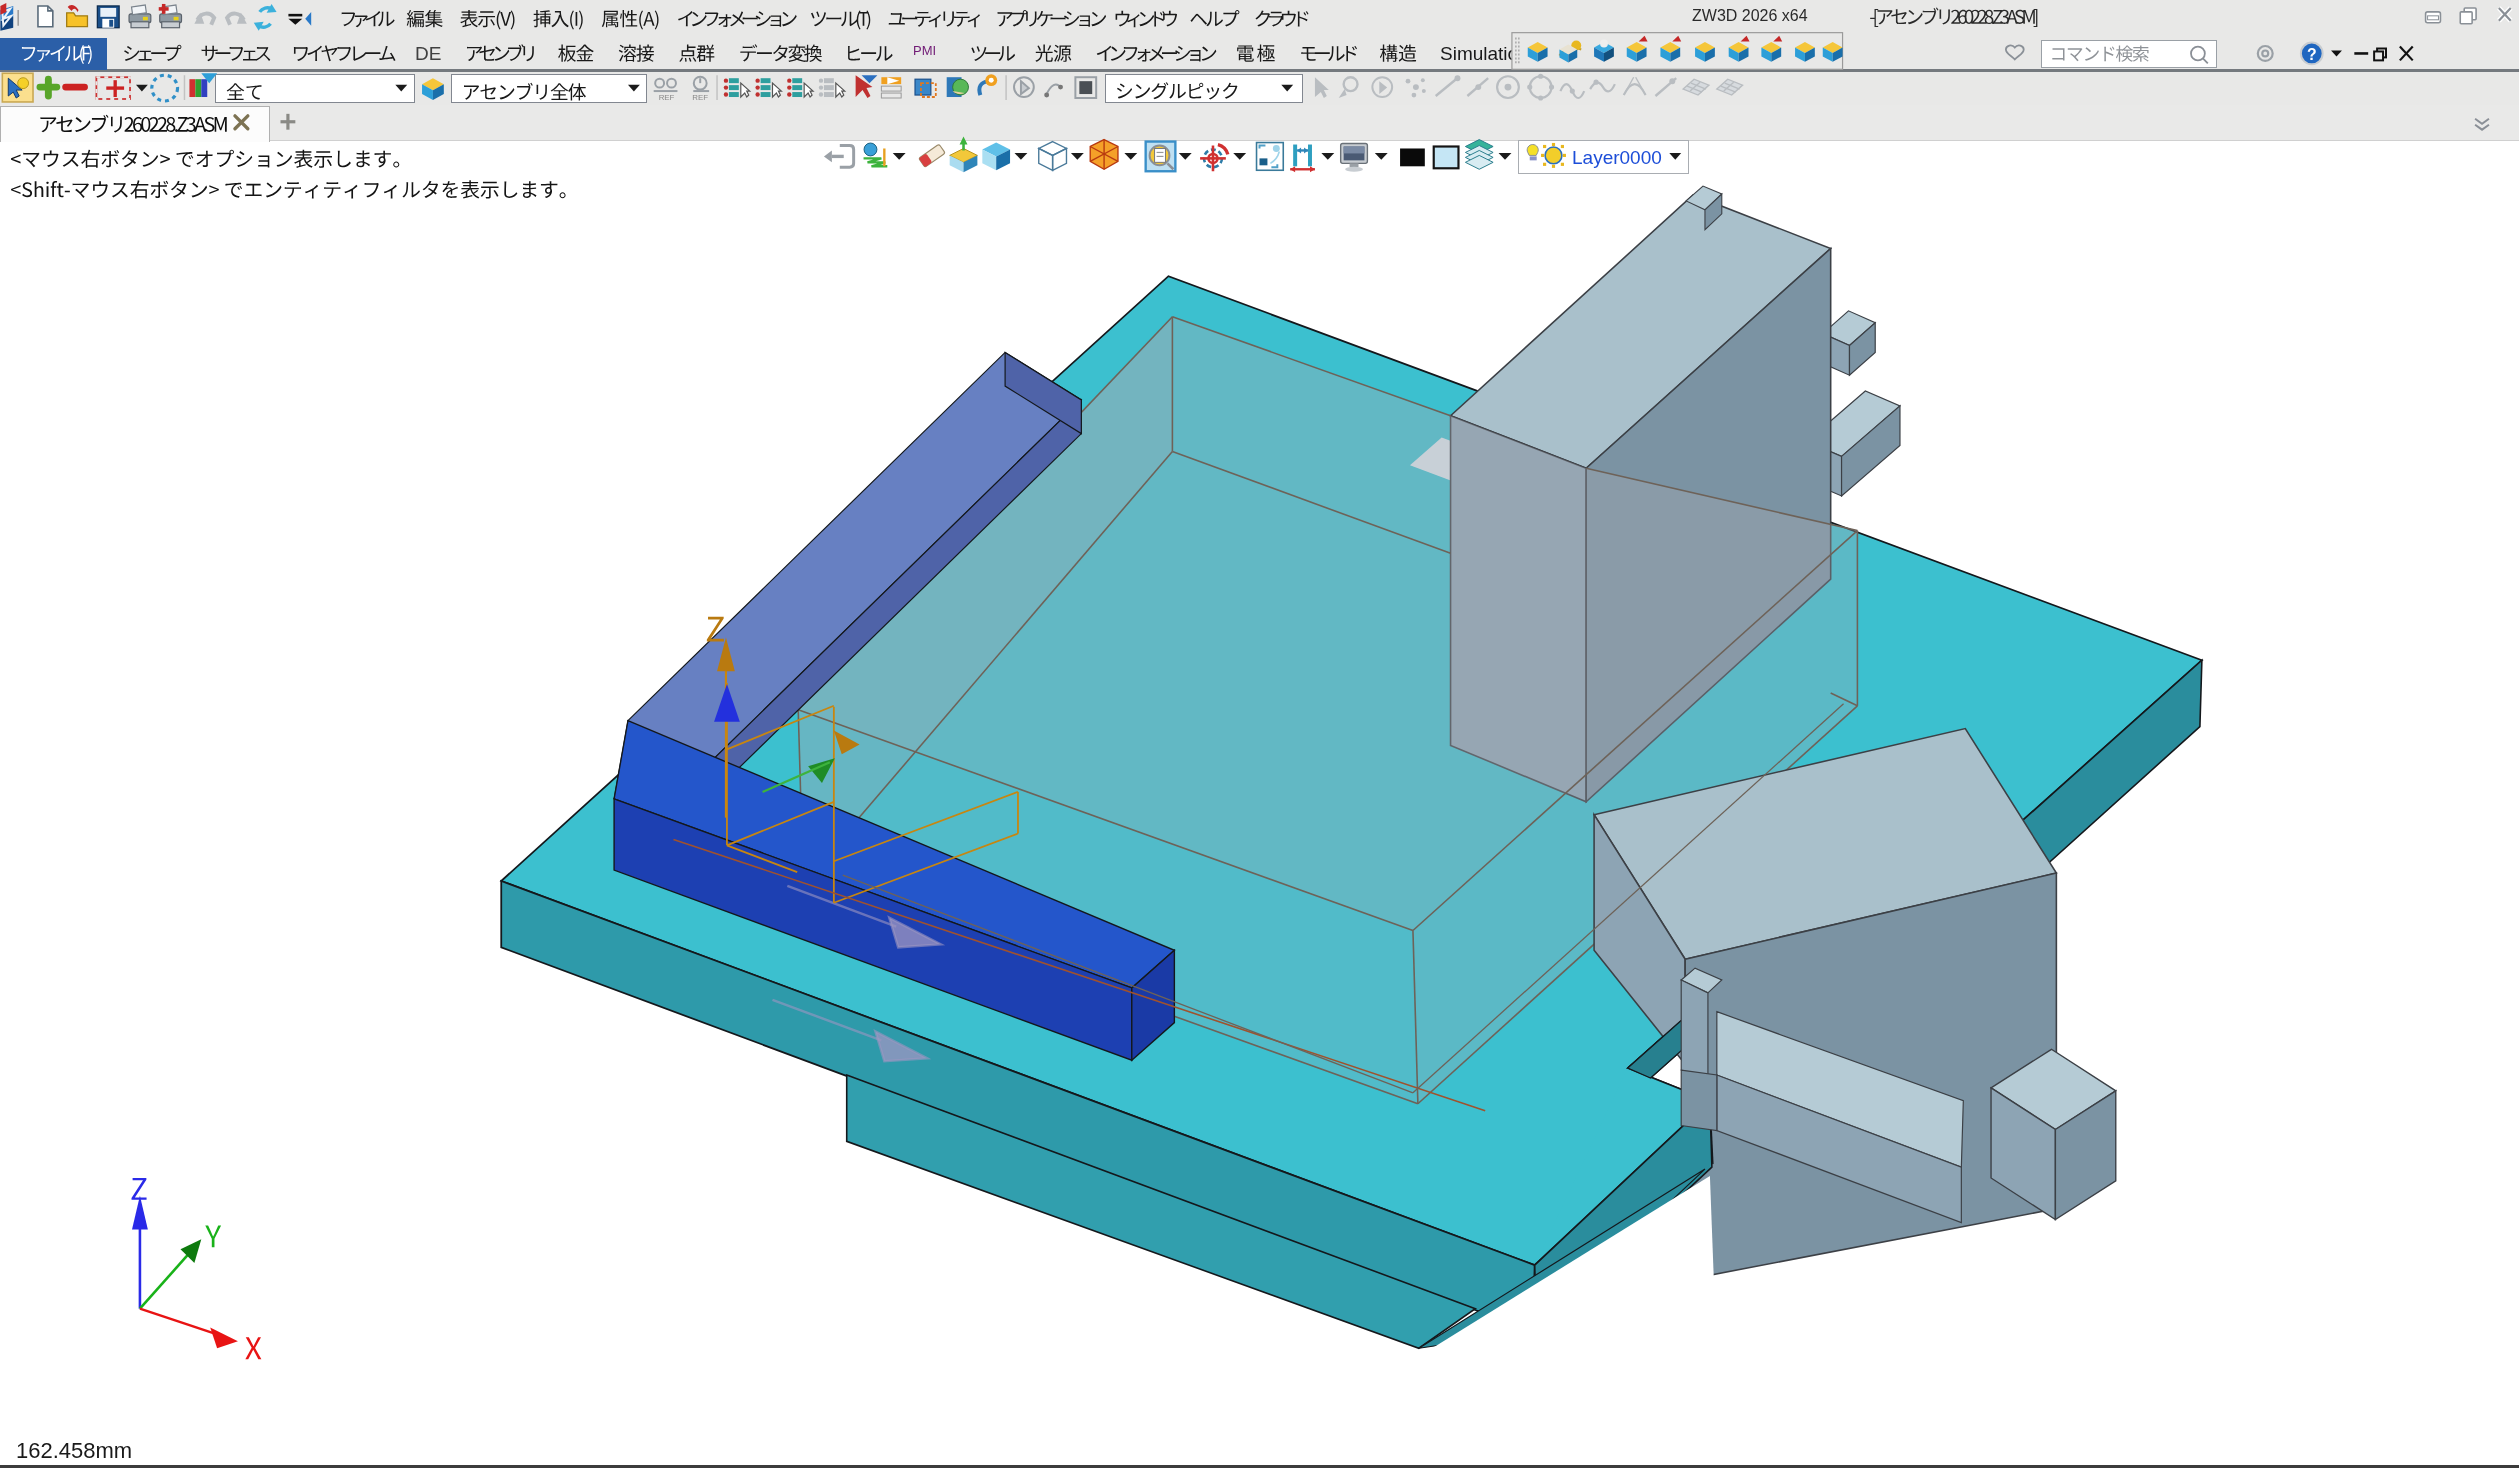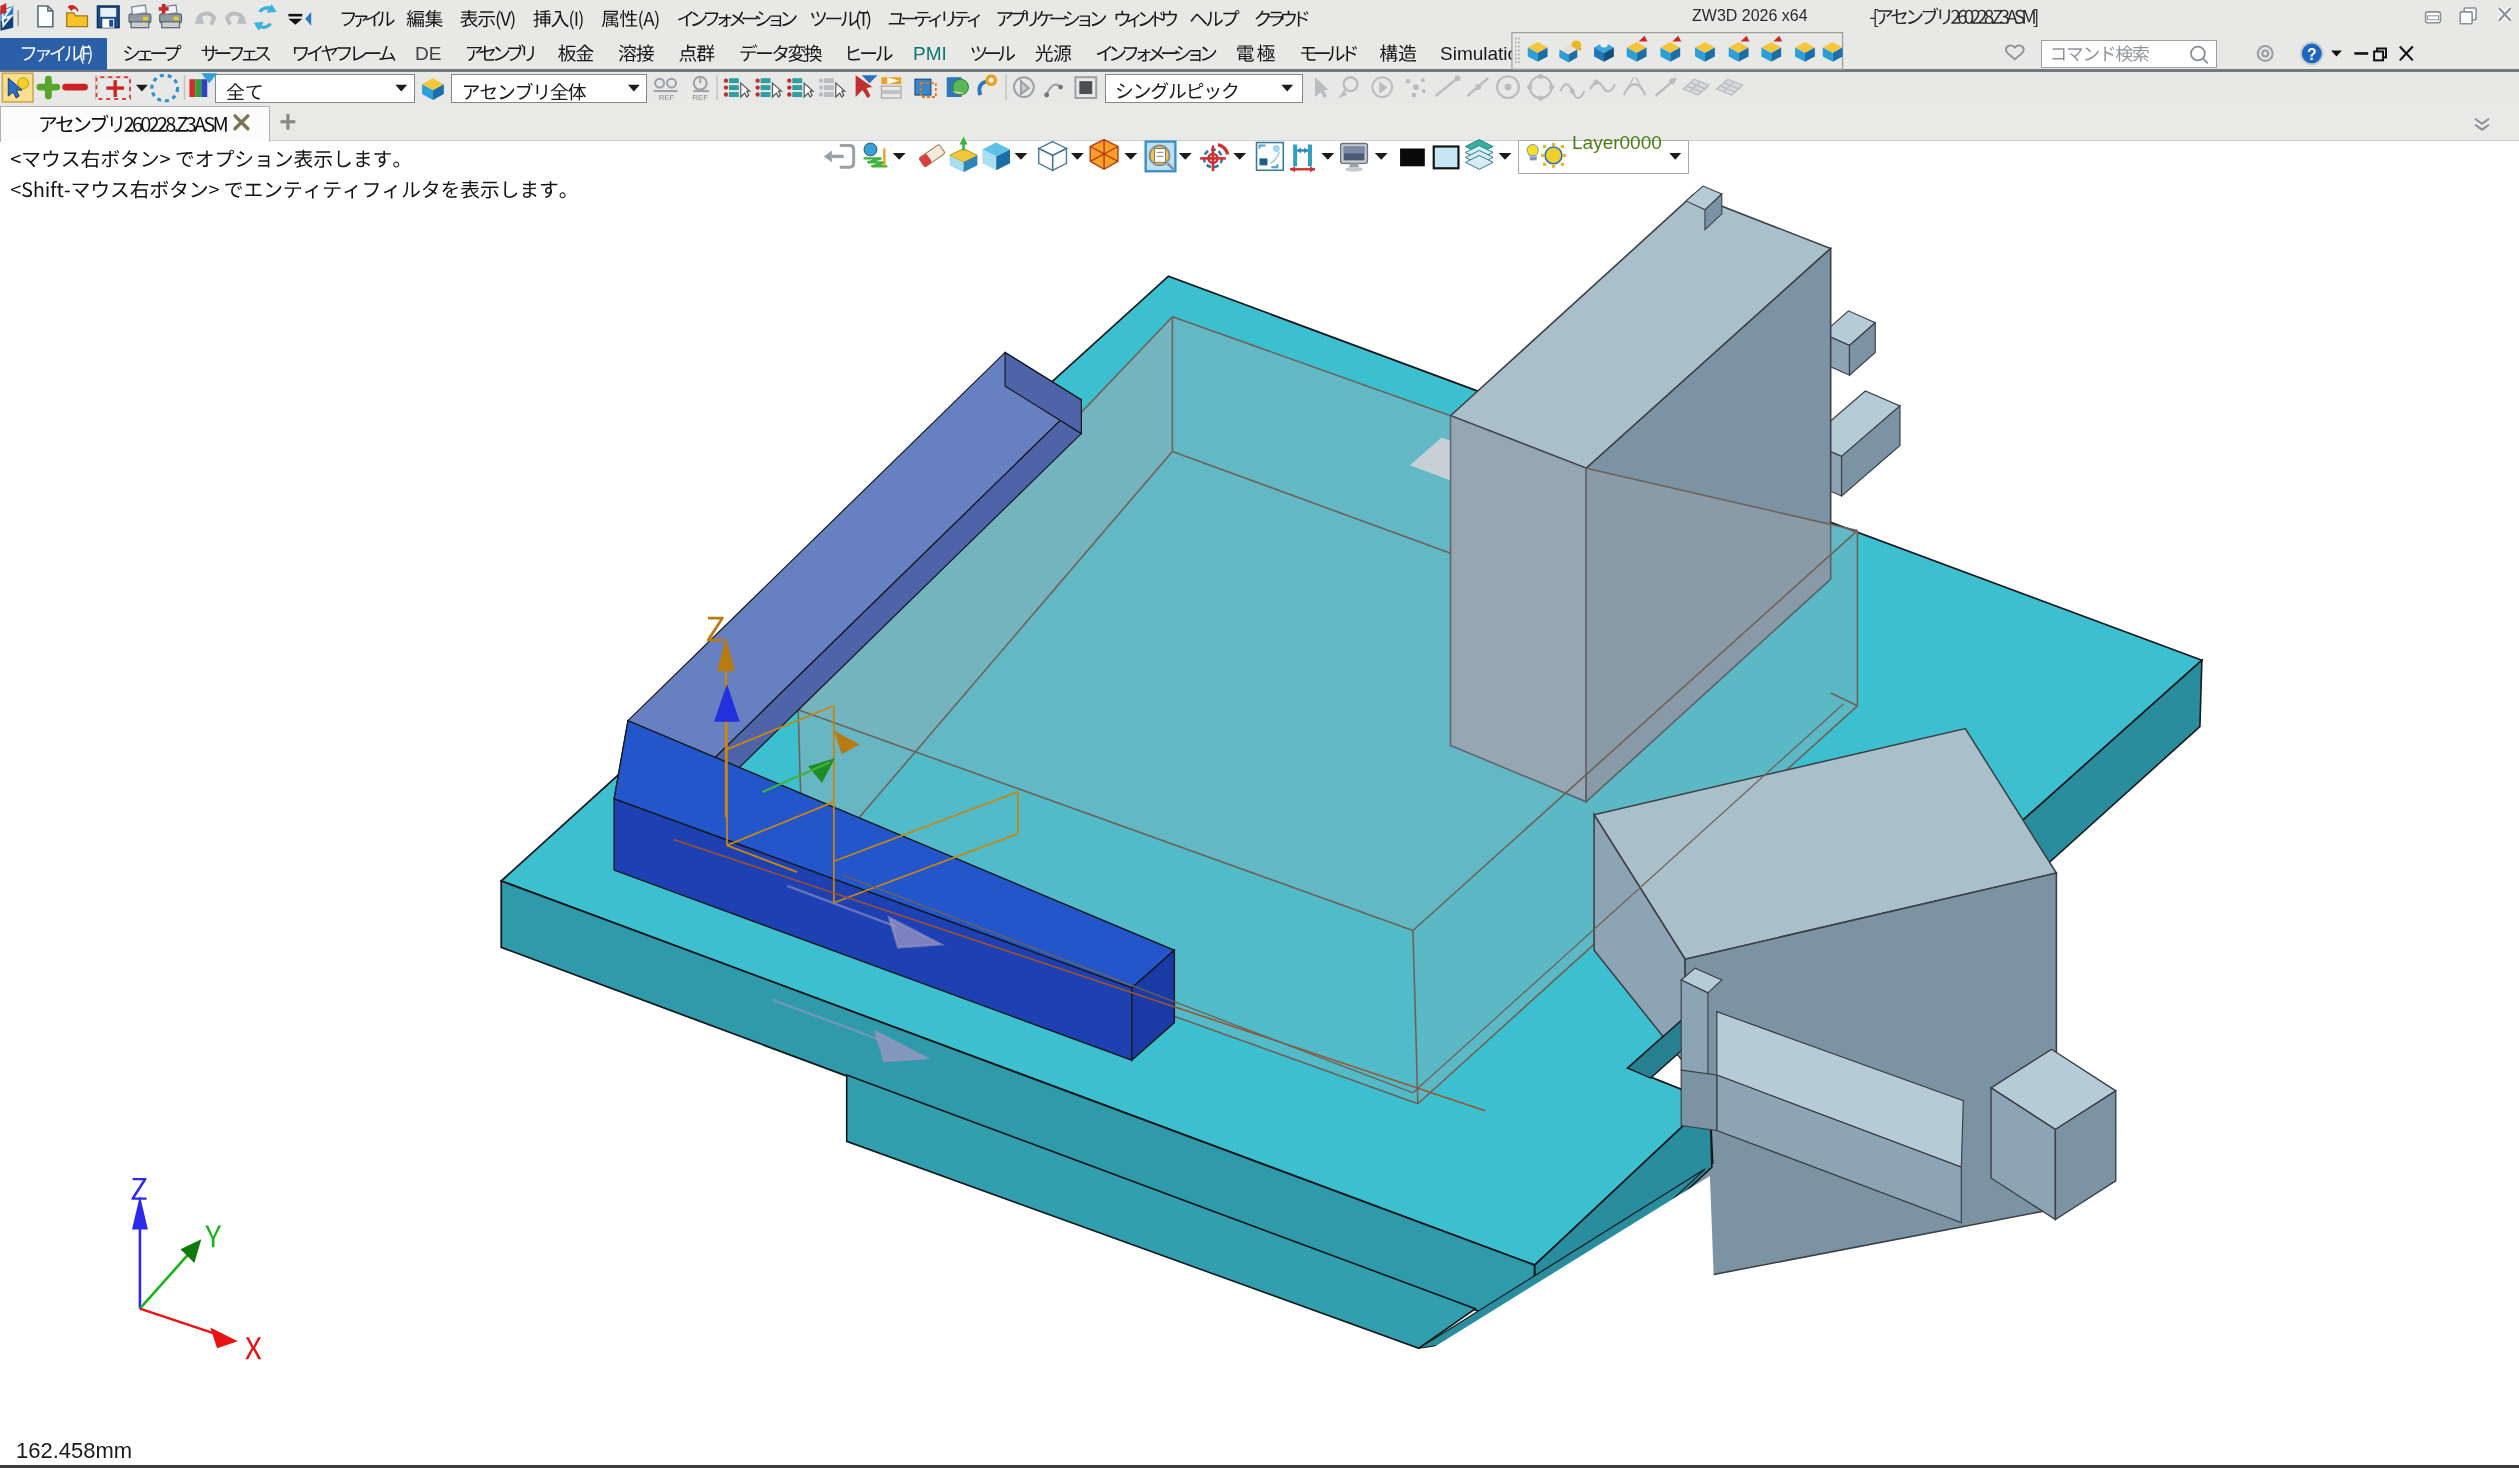--- a/index.html
+++ b/index.html
@@ -9,24 +9,24 @@
 <div style="position:absolute;left:0;top:105px;width:2520px;height:36px;background:#e9e9e8;border-bottom:1px solid #d0d0d0"></div>
 <div style="position:absolute;left:0;top:38px;width:107px;height:32px;background:#2b5fa8"></div>
 <div style="position:absolute;left:0;top:106px;width:270px;height:36px;background:#fcfcfc;border:1px solid #b0b0b0;border-bottom:none;box-sizing:border-box"></div>
 <div style="position:absolute;left:215px;top:74px;width:200px;height:29px;background:#fff;border:1px solid #828790;box-sizing:border-box"></div>
 <div style="position:absolute;left:451px;top:74px;width:196px;height:29px;background:#fff;border:1px solid #828790;box-sizing:border-box"></div>
 <div style="position:absolute;left:1105px;top:74px;width:198px;height:29px;background:#fff;border:1px solid #828790;box-sizing:border-box"></div>
 <div style="position:absolute;left:2041px;top:40px;width:176px;height:28px;background:#fff;border:1px solid #9aa0a6;box-sizing:border-box"></div>
 <div style="position:absolute;left:1518px;top:140px;width:171px;height:34px;background:#fff;border:1px solid #a9adb2;box-sizing:border-box"></div>
 <div style="position:absolute;left:0;top:1465px;width:2520px;height:3px;background:#3c3c3c"></div>
 <div style="position:absolute;left:1692px;top:7px;font-size:16px;color:#2a2a2a;font-weight:400;letter-spacing:0;white-space:pre">ZW3D 2026 x64</div>
-<div style="position:absolute;left:1572px;top:132px;font-size:19px;color:#4d7c0f;font-weight:400;letter-spacing:0;white-space:pre">Layer0000</div>
+<div style="position:absolute;left:1572px;top:147px;font-size:19px;color:#1d4ed8;font-weight:400;letter-spacing:0;white-space:pre">Layer0000</div>
 <div style="position:absolute;left:16px;top:1438px;font-size:22px;color:#1a1a1a;font-weight:400;letter-spacing:0;white-space:pre">162.458mm</div>
 <div style="position:absolute;left:415px;top:43px;font-size:19px;color:#404040;font-weight:400;letter-spacing:0;white-space:pre">DE</div>
-<div style="position:absolute;left:913px;top:43px;font-size:19px;color:#0f766e;font-weight:400;letter-spacing:0;white-space:pre">PMI</div>
+<div style="position:absolute;left:913px;top:43px;font-size:13px;color:#701a75;font-weight:400;letter-spacing:0;white-space:pre">PMI</div>
 <div style="position:absolute;left:1440px;top:43px;font-size:19px;color:#1a1a1a;font-weight:400;letter-spacing:0;white-space:pre">Simulatio</div>
 <svg width="2520" height="1470" viewBox="0 0 2545 1485" style="position:absolute;left:0;top:0">
     <path d="M358.4 13.4 357.2 12.6C356.8 12.7 356.5 12.7 356.2 12.7C355.3 12.7 347.7 12.7 346.7 12.7C346 12.7 345.3 12.7 344.8 12.6V14.3C345.2 14.3 345.9 14.2 346.7 14.2C347.7 14.2 355.3 14.2 356.4 14.2C356.1 16 355.2 18.7 353.9 20.4C352.3 22.4 350.2 24.1 346.5 25L347.8 26.4C351.3 25.3 353.5 23.5 355.2 21.3C356.7 19.4 357.7 16.3 358.1 14.3C358.1 14 358.2 13.6 358.4 13.4ZM371.2 16.4 370.3 15.6C370.1 15.7 369.6 15.7 369.3 15.7C368.4 15.7 360.6 15.7 359.9 15.7C359.3 15.7 358.6 15.6 358.1 15.6V17.1C358.7 17.1 359.3 17.1 359.9 17.1C360.6 17.1 367.9 17.1 369 17.1C368.4 18 367.1 19.7 365.7 20.5L366.9 21.4C368.7 20.2 370.3 17.8 370.8 16.9C370.9 16.8 371.1 16.5 371.2 16.4ZM364.8 18.4H363.1C363.2 18.7 363.3 19.1 363.3 19.5C363.3 22 362.9 24.1 360.3 25.8C359.9 26.1 359.4 26.3 359 26.4L360.4 27.5C364.4 25.3 364.8 22.4 364.8 18.4ZM369.1 19.1 369.9 20.6C372.5 19.8 375.1 18.7 377.1 17.5V24.6C377.1 25.3 377.1 26.2 377 26.6H378.9C378.8 26.2 378.8 25.3 378.8 24.6V16.5C380.7 15.2 382.5 13.8 383.9 12.3L382.6 11.1C381.3 12.7 379.4 14.4 377.4 15.6C375.3 16.9 372.4 18.2 369.1 19.1ZM390.2 25.6 391.2 26.4C391.3 26.3 391.6 26.2 391.9 26C394.1 24.9 396.7 23 398.3 20.7L397.4 19.4C396 21.6 393.6 23.3 391.9 24.1C391.9 23.5 391.9 14.4 391.9 13.2C391.9 12.4 392 11.9 392 11.8H390.2C390.2 11.9 390.3 12.4 390.3 13.2C390.3 14.4 390.3 23.7 390.3 24.5C390.3 24.9 390.3 25.3 390.2 25.6ZM381.5 25.5 382.9 26.5C384.5 25.1 385.7 23.3 386.3 21.2C386.8 19.4 386.9 15.3 386.9 13.2C386.9 12.6 387 12 387 11.8H385.2C385.3 12.2 385.4 12.6 385.4 13.2C385.4 15.3 385.4 19.1 384.8 20.8C384.2 22.7 383.1 24.4 381.5 25.5Z" fill="#1a1a1a"></path>
 <path d="M417.4 11.2V12.5H427.9V11.2ZM411.7 20.9C411.5 22.6 411.1 24.3 410.5 25.4C410.8 25.5 411.3 25.8 411.6 25.9C412.1 24.7 412.6 22.9 412.9 21.1ZM415.4 21.1C415.8 22.2 416.2 23.7 416.3 24.6L417.3 24.3C417 25.1 416.6 25.8 416.1 26.5C416.4 26.6 417 27 417.2 27.3C418.4 25.7 418.9 23.6 419.2 21.7V27.5H420.3V23.8H421.7V27.3H422.7V23.8H424.1V27.3H425.1V23.8H426.6V26.2C426.6 26.3 426.6 26.3 426.5 26.4C426.3 26.4 425.9 26.4 425.4 26.3C425.6 26.7 425.8 27.2 425.8 27.5C426.5 27.5 427.1 27.5 427.4 27.3C427.8 27.1 427.8 26.7 427.8 26.2V19.4H419.4L419.5 18.1H427.4V13.7H418.2V17.9C418.2 19.7 418.1 22 417.3 24.1C417.2 23.2 416.8 21.9 416.4 20.8ZM421.7 22.7H420.3V20.5H421.7ZM422.7 22.7V20.5H424.1V22.7ZM425.1 22.7V20.5H426.6V22.7ZM419.5 14.9H426.1V16.9H419.5ZM410.5 18.4 410.7 19.7 413.6 19.5V27.5H414.8V19.5L416.3 19.4C416.4 19.8 416.5 20.2 416.6 20.6L417.7 20.1C417.4 19.1 416.7 17.4 416 16.1L415 16.5C415.3 17 415.6 17.6 415.8 18.2L413.2 18.3C414.5 16.7 415.9 14.5 416.9 12.7L415.7 12.2C415.2 13.2 414.5 14.5 413.8 15.7C413.5 15.3 413.2 14.9 412.8 14.5C413.5 13.4 414.3 11.8 415 10.5L413.7 10C413.3 11.1 412.7 12.6 412.1 13.7L411.4 13.1L410.7 14C411.6 14.8 412.5 15.9 413.1 16.8C412.7 17.4 412.3 17.9 412 18.4ZM433.5 10C432.7 11.8 431.1 14 429 15.6C429.3 15.8 429.8 16.3 430 16.6C430.7 16 431.3 15.5 431.8 14.9V20.5H437.2V21.7H429.5V22.9H436C434.2 24.3 431.4 25.5 429.1 26.1C429.4 26.4 429.8 26.9 430 27.3C432.4 26.6 435.3 25.1 437.2 23.4V27.5H438.7V23.4C440.6 25 443.5 26.4 446 27.2C446.2 26.8 446.6 26.3 446.9 26C444.5 25.4 441.7 24.2 439.9 22.9H446.5V21.7H438.7V20.5H446V19.4H439V18H444.5V17H439V15.7H444.5V14.7H439V13.5H445.2V12.3H439C439.3 11.7 439.7 11 440.1 10.2L438.5 10C438.3 10.7 437.9 11.6 437.5 12.3H433.8C434.3 11.6 434.7 10.9 435 10.3ZM437.6 15.7V17H433.2V15.7ZM437.6 14.7H433.2V13.5H437.6ZM437.6 18V19.4H433.2V18Z" fill="#1a1a1a"></path>
 <path d="M466.7 26.2 467.1 27.5C469.4 26.9 472.6 26.1 475.6 25.3L475.5 24.1L470.7 25.2V20.9C471.8 20.2 472.8 19.4 473.6 18.7C474.9 23 477.4 26.1 481.4 27.5C481.7 27.1 482.1 26.5 482.4 26.2C480.2 25.6 478.5 24.4 477.2 22.8C478.5 22.1 480.1 21.1 481.3 20.1L480.2 19.2C479.2 20.1 477.8 21.1 476.5 21.9C475.9 20.9 475.3 19.8 474.9 18.6H481.8V17.3H474.2V15.6H480.4V14.4H474.2V12.9H481.1V11.6H474.2V10H472.7V11.6H465.9V12.9H472.7V14.4H466.8V15.6H472.7V17.3H465.2V18.6H471.8C469.9 20.1 467 21.6 464.5 22.3C464.8 22.6 465.3 23.1 465.5 23.5C466.7 23 468 22.4 469.3 21.7V25.6ZM486.3 19.3C485.5 21.5 484.1 23.6 482.5 24.9C482.9 25.1 483.5 25.5 483.8 25.8C485.3 24.3 486.8 22.1 487.8 19.7ZM494.8 19.9C496.2 21.7 497.7 24.2 498.2 25.8L499.6 25.2C499 23.5 497.5 21.2 496.2 19.4ZM484.7 11.4V12.9H498.1V11.4ZM483 16.1V17.5H490.6V25.6C490.6 25.9 490.5 26 490.1 26C489.8 26.1 488.5 26.1 487.2 26C487.5 26.4 487.7 27.1 487.8 27.5C489.4 27.5 490.6 27.5 491.2 27.3C491.9 27 492.1 26.6 492.1 25.7V17.5H499.7V16.1ZM504.2 29.7 505.3 29.2C503.7 26.6 502.9 23.3 502.9 20.1C502.9 16.9 503.7 13.7 505.3 11L504.2 10.5C502.5 13.3 501.4 16.4 501.4 20.1C501.4 23.8 502.5 26.9 504.2 29.7ZM509.4 26H511.5L515.9 12.1H514.1L511.9 19.6C511.4 21.2 511 22.6 510.5 24.2H510.4C509.9 22.6 509.6 21.2 509.1 19.6L506.8 12.1H505ZM516.6 29.7C518.4 26.9 519.4 23.8 519.4 20.1C519.4 16.4 518.4 13.3 516.6 10.5L515.5 11C517.2 13.7 518 16.9 518 20.1C518 23.3 517.2 26.6 515.5 29.2Z" fill="#1a1a1a"></path>
 <path d="M545.5 16.5V24.6H546.8V23.8H549.7V27.5H551.1V23.8H554.1V24.5H555.5V16.5H551.1V15H556.1V13.8H551.1V12.1C552.7 11.9 554.1 11.7 555.3 11.5L554.5 10.4C552.2 10.8 548.4 11.2 545.1 11.3C545.3 11.6 545.4 12.1 545.5 12.4C546.8 12.4 548.3 12.3 549.7 12.2V13.8H544.9V15H549.7V16.5ZM546.8 20.7H549.7V22.6H546.8ZM546.8 19.5V17.7H549.7V19.5ZM554.1 20.7V22.6H551.1V20.7ZM554.1 19.5H551.1V17.7H554.1ZM541.4 10.1V13.9H538.8V15.2H541.4V19.4L538.5 20.1L538.9 21.5L541.4 20.8V25.8C541.4 26.1 541.3 26.2 541.1 26.2C540.8 26.2 540.1 26.2 539.2 26.1C539.4 26.5 539.6 27.1 539.6 27.5C540.9 27.5 541.6 27.5 542.1 27.2C542.6 27 542.8 26.6 542.8 25.8V20.3L544.8 19.7L544.6 18.4L542.8 19V15.2H544.6V13.9H542.8V10.1ZM564.4 14.9C563.2 20.3 560.8 24.1 556.6 26.3C557 26.6 557.6 27.2 557.9 27.5C561.7 25.3 564.1 21.8 565.5 16.8C566.4 20.5 568.4 24.6 573.1 27.5C573.4 27.1 573.9 26.5 574.3 26.2C566.8 21.8 566.3 14.6 566.3 11.2H560.2V12.6H564.9C565 13.4 565.1 14.2 565.2 15.1ZM578.4 29.7 579.4 29.2C577.8 26.6 577 23.3 577 20.1C577 16.9 577.8 13.7 579.4 11L578.4 10.5C576.6 13.3 575.6 16.4 575.6 20.1C575.6 23.8 576.6 26.9 578.4 29.7ZM581.1 26H582.8V12.1H581.1ZM585.5 29.7C587.3 26.9 588.3 23.8 588.3 20.1C588.3 16.4 587.3 13.3 585.5 10.5L584.5 11C586.1 13.7 586.9 16.9 586.9 20.1C586.9 23.3 586.1 26.6 584.5 29.2Z" fill="#1a1a1a"></path>
 <path d="M611.1 12H622.4V13.7H611.1ZM609.7 10.9V16.4C609.7 19.5 609.5 23.7 607.6 26.7C608 26.8 608.6 27.2 608.9 27.4C610.8 24.3 611.1 19.7 611.1 16.4V14.8H623.8V10.9ZM613.8 18.8H617.2V20.1H613.8ZM618.5 18.8H622V20.1H618.5ZM619.7 23.7 620.3 24.6 618.5 24.6V23.1H622.8V26.2C622.8 26.4 622.8 26.5 622.5 26.5C622.3 26.5 621.6 26.5 620.8 26.5C620.9 26.8 621.1 27.2 621.1 27.5C622.3 27.5 623.1 27.5 623.5 27.3C624 27.1 624.1 26.9 624.1 26.2V22.1H618.5V21H623.3V17.8H618.5V16.7C620.2 16.6 621.8 16.4 623 16.2L622.2 15.3C619.9 15.7 615.6 16 612.1 16C612.3 16.3 612.4 16.7 612.5 17C614 17 615.6 16.9 617.2 16.8V17.8H612.5V21H617.2V22.1H611.8V27.5H613.1V23.1H617.2V24.7L613.9 24.8L613.9 25.8C615.8 25.8 618.3 25.6 620.9 25.5L621.3 26.4L622.2 26.1C621.9 25.4 621.2 24.3 620.5 23.5ZM628.6 10V27.5H630V10ZM626.8 13.7C626.7 15.2 626.4 17.3 625.9 18.6L627 18.9C627.5 17.5 627.8 15.4 627.9 13.8ZM630.1 13.5C630.7 14.6 631.3 16 631.5 16.8L632.5 16.3C632.3 15.5 631.7 14.1 631.2 13.1ZM631.7 25.5V26.8H643.4V25.5H638.6V20.7H642.5V19.4H638.6V15.4H642.9V14.1H638.6V10.1H637.1V14.1H634.8C635 13.1 635.2 12.1 635.4 11.1L634 10.9C633.6 13.5 632.8 16.1 631.7 17.7C632.1 17.9 632.7 18.2 633 18.4C633.5 17.6 633.9 16.6 634.3 15.4H637.1V19.4H633.1V20.7H637.1V25.5ZM648.2 29.7 649.2 29.2C647.6 26.6 646.8 23.3 646.8 20.1C646.8 16.9 647.6 13.7 649.2 11L648.2 10.5C646.4 13.3 645.4 16.4 645.4 20.1C645.4 23.8 646.4 26.9 648.2 29.7ZM649.5 26H651.2L652.6 21.7H657.7L659 26H660.9L656.1 12.1H654.2ZM653 20.4 653.7 18.2C654.2 16.6 654.6 15.1 655.1 13.5H655.2C655.6 15.1 656.1 16.6 656.6 18.2L657.2 20.4ZM662.1 29.7C663.9 26.9 664.9 23.8 664.9 20.1C664.9 16.4 663.9 13.3 662.1 10.5L661.1 11C662.7 13.7 663.5 16.9 663.5 20.1C663.5 23.3 662.7 26.6 661.1 29.2Z" fill="#1a1a1a"></path>
 <path d="M684.6 19.1 685.4 20.6C688 19.8 690.6 18.7 692.6 17.5V24.6C692.6 25.3 692.6 26.2 692.5 26.6H694.4C694.3 26.2 694.3 25.3 694.3 24.6V16.5C696.2 15.2 698 13.8 699.4 12.3L698.1 11.1C696.8 12.7 694.9 14.4 692.9 15.6C690.8 16.9 687.9 18.2 684.6 19.1ZM700.3 12.1 699.2 13.2C700.6 14.2 703 16.2 704 17.2L705.2 16C704.1 14.9 701.7 13 700.3 12.1ZM698.7 24.8 699.7 26.4C702.8 25.8 705.3 24.6 707.2 23.4C710 21.6 712.2 19 713.5 16.7L712.6 15C711.5 17.4 709.2 20.2 706.3 22C704.5 23.1 702 24.3 698.7 24.8ZM725.4 13.4 724.2 12.6C723.8 12.7 723.5 12.7 723.2 12.7C722.3 12.7 714.7 12.7 713.7 12.7C713 12.7 712.3 12.7 711.8 12.6V14.3C712.2 14.3 712.9 14.2 713.7 14.2C714.7 14.2 722.3 14.2 723.4 14.2C723.1 16 722.2 18.7 720.9 20.4C719.3 22.4 717.2 24.1 713.5 25L714.8 26.4C718.3 25.3 720.5 23.5 722.2 21.3C723.7 19.4 724.7 16.3 725.1 14.3C725.1 14 725.2 13.6 725.4 13.4ZM725.3 24.4 726.4 25.6C729 24.2 731.7 21.8 733 20L733 25.3C733 25.6 732.9 25.8 732.5 25.8C732 25.8 731 25.8 730.2 25.7L730.3 27.1C731 27.1 732.3 27.2 733 27.2C733.9 27.2 734.5 26.7 734.5 25.9L734.4 18.6H737.1C737.5 18.6 738 18.6 738.3 18.6V17.1C738.1 17.2 737.4 17.2 737.1 17.2H734.3L734.3 15.7C734.3 15.2 734.3 14.8 734.4 14.4H732.8C732.8 14.8 732.9 15.3 732.9 15.7L732.9 17.2H727.2C726.8 17.2 726.3 17.2 725.8 17.1V18.6C726.3 18.6 726.8 18.6 727.3 18.6H732.3C731 20.5 728.2 23 725.3 24.4ZM740.3 14.4 739.4 15.6C741.2 16.7 743.3 18.3 744.7 19.4C742.8 21.7 740.5 23.8 737.2 25.4L738.5 26.6C741.8 24.9 744.1 22.6 745.9 20.5C747.6 21.9 749 23.2 750.4 24.8L751.6 23.5C750.3 22 748.6 20.6 746.9 19.2C748.2 17.3 749.1 15.2 749.8 13.6C749.9 13.2 750.2 12.5 750.4 12.2L748.6 11.6C748.6 12 748.4 12.6 748.3 13C747.7 14.6 746.9 16.4 745.7 18.2C744.2 17 742 15.4 740.3 14.4ZM749.9 17.8V19.6C750.5 19.6 751.5 19.5 752.6 19.5C754 19.5 761.6 19.5 763 19.5C763.9 19.5 764.7 19.6 765 19.6V17.8C764.6 17.8 763.9 17.9 763 17.9C761.6 17.9 754 17.9 752.6 17.9C751.5 17.9 750.5 17.8 749.9 17.8ZM766.7 11.4 765.9 12.7C767 13.3 769 14.7 769.9 15.4L770.8 14.1C770 13.5 767.8 12 766.7 11.4ZM763.9 25 764.7 26.5C766.5 26.2 769.1 25.3 771.1 24.2C774.1 22.4 776.7 19.9 778.3 17.4L777.4 15.8C775.9 18.5 773.4 21 770.2 22.8C768.3 23.9 766 24.6 763.9 25ZM763.9 15.7 763 17C764.2 17.6 766.2 18.9 767.2 19.6L768 18.2C767.2 17.6 765 16.3 763.9 15.7ZM778 24.8V26.3C778.3 26.3 779 26.3 779.6 26.3H787.2L787.2 27.1H788.7C788.7 26.8 788.7 26.3 788.7 26C788.7 24.4 788.7 17.3 788.7 16.6C788.7 16.2 788.7 15.8 788.7 15.6C788.4 15.6 787.9 15.6 787.5 15.6C786 15.6 781.2 15.6 780.2 15.6C779.7 15.6 778.6 15.6 778.2 15.6V17.1C778.6 17 779.7 17 780.2 17C781.2 17 786.6 17 787.2 17V20.1H780.3C779.7 20.1 779 20.1 778.7 20.1V21.6C779 21.5 779.7 21.5 780.4 21.5H787.2V24.9H779.6C778.9 24.9 778.3 24.9 778 24.8ZM791.3 12.1 790.2 13.2C791.6 14.2 794 16.2 795 17.2L796.2 16C795.1 14.9 792.7 13 791.3 12.1ZM789.7 24.8 790.7 26.4C793.8 25.8 796.3 24.6 798.2 23.4C801 21.6 803.2 19 804.5 16.7L803.6 15C802.5 17.4 800.2 20.2 797.3 22C795.5 23.1 793 24.3 789.7 24.8Z" fill="#1a1a1a"></path>
 <path d="M825.7 11.7 824.2 12.2C824.7 13.2 825.8 16.1 826.1 17.2L827.5 16.7C827.2 15.6 826.1 12.6 825.7 11.7ZM834.1 12.9 832.4 12.4C832 15.3 830.8 18.3 829.3 20.3C827.4 22.7 824.6 24.5 821.8 25.3L823.2 26.6C825.8 25.7 828.6 23.7 830.6 21.1C832.2 19.1 833.2 16.4 833.8 14C833.8 13.7 834 13.3 834.1 12.9ZM820.4 12.9 818.9 13.4C819.3 14.2 820.6 17.4 821 18.6L822.5 18.1C822.1 16.8 820.9 13.9 820.4 12.9ZM834.4 17.8V19.6C835 19.6 836 19.5 837 19.5C838.5 19.5 846 19.5 847.5 19.5C848.3 19.5 849.1 19.6 849.5 19.6V17.8C849.1 17.8 848.4 17.9 847.5 17.9C846 17.9 838.4 17.9 837 17.9C836 17.9 835 17.8 834.4 17.8ZM857.9 25.6 858.9 26.4C859 26.3 859.2 26.2 859.5 26C861.7 24.9 864.4 23 866 20.7L865.1 19.4C863.7 21.6 861.3 23.3 859.6 24.1C859.6 23.5 859.6 14.4 859.6 13.2C859.6 12.4 859.6 11.9 859.6 11.8H857.9C857.9 11.9 858 12.4 858 13.2C858 14.4 858 23.7 858 24.5C858 24.9 858 25.3 857.9 25.6ZM849.2 25.5 850.6 26.5C852.2 25.1 853.4 23.3 854 21.2C854.5 19.4 854.6 15.3 854.6 13.2C854.6 12.6 854.7 12 854.7 11.8H852.9C853 12.2 853.1 12.6 853.1 13.2C853.1 15.3 853 19.1 852.5 20.8C851.9 22.7 850.8 24.4 849.2 25.5ZM867.9 29.7 869 29.2C867.4 26.6 866.6 23.3 866.6 20.1C866.6 16.9 867.4 13.7 869 11L867.9 10.5C866.2 13.3 865.1 16.4 865.1 20.1C865.1 23.8 866.2 26.9 867.9 29.7ZM871.1 26H872.8V13.6H877.1V12.1H866.9V13.6H871.1ZM876 29.7C877.7 26.9 878.8 23.8 878.8 20.1C878.8 16.4 877.7 13.3 876 10.5L874.9 11C876.5 13.7 877.4 16.9 877.4 20.1C877.4 23.3 876.5 26.6 874.9 29.2Z" fill="#1a1a1a"></path>
 <path d="M897.5 23.2V24.9C898.1 24.9 898.6 24.8 899.2 24.8H912C912.4 24.8 913.1 24.9 913.6 24.9V23.2C913.1 23.2 912.6 23.3 912 23.3H909.4C909.7 21.3 910.5 16.2 910.7 14.4C910.8 14.3 910.8 14 910.9 13.8L909.6 13.2C909.4 13.3 908.8 13.3 908.4 13.3C907.1 13.3 902.3 13.3 901.4 13.3C900.8 13.3 900.2 13.3 899.6 13.2V14.9C900.2 14.9 900.8 14.8 901.5 14.8C902.3 14.8 907.3 14.8 908.9 14.8C908.9 16.2 908.1 21.3 907.7 23.3H899.2C898.6 23.3 898.1 23.3 897.5 23.2ZM911.1 17.8V19.6C911.7 19.6 912.7 19.5 913.7 19.5C915.1 19.5 922.7 19.5 924.2 19.5C925 19.5 925.8 19.6 926.2 19.6V17.8C925.8 17.8 925.1 17.9 924.1 17.9C922.7 17.9 915.1 17.9 913.7 17.9C912.7 17.9 911.7 17.8 911.1 17.8ZM926.4 11.9V13.5C926.8 13.5 927.5 13.5 928.1 13.5C929.2 13.5 934.7 13.5 935.8 13.5C936.3 13.5 937 13.5 937.5 13.5V11.9C937 12 936.3 12.1 935.8 12.1C934.7 12.1 929.2 12.1 928.1 12.1C927.5 12.1 926.9 12 926.4 11.9ZM924.1 16.7V18.3C924.6 18.2 925.2 18.2 925.7 18.2H931.4C931.4 20 931.2 21.6 930.3 23C929.6 24.2 928.2 25.3 926.8 25.9L928.2 26.9C929.8 26.1 931.2 24.7 931.9 23.4C932.7 22 933 20.3 933 18.2H938.2C938.6 18.2 939.3 18.3 939.7 18.3V16.7C939.2 16.8 938.6 16.8 938.2 16.8C937.2 16.8 926.8 16.8 925.7 16.8C925.2 16.8 924.6 16.8 924.1 16.7ZM937.7 21.1 938.5 22.5C940.6 21.8 942.8 20.9 944.4 20V25.8C944.4 26.4 944.4 27.2 944.3 27.5H946.1C946 27.2 946 26.4 946 25.8V19C947.7 17.9 949.3 16.5 950.3 15.5L949.1 14.4C948.1 15.6 946.4 17.1 944.6 18.2C943 19.2 940.3 20.5 937.7 21.1ZM963.3 11.6H961.5C961.6 12.1 961.6 12.6 961.6 13.2C961.6 13.9 961.6 15.5 961.6 16.2C961.6 19.8 961.4 21.4 960 22.9C958.9 24.3 957.3 25 955.5 25.5L956.7 26.8C958.1 26.3 960 25.5 961.3 24C962.6 22.4 963.3 20.9 963.3 16.3C963.3 15.6 963.3 14 963.3 13.2C963.3 12.6 963.3 12.1 963.3 11.6ZM954.5 11.7H952.8C952.8 12.1 952.8 12.8 952.8 13.1C952.8 13.7 952.8 18.6 952.8 19.4C952.8 20 952.8 20.6 952.8 20.9H954.5C954.5 20.5 954.4 19.9 954.4 19.4C954.4 18.6 954.4 13.7 954.4 13.1C954.4 12.6 954.5 12.1 954.5 11.7ZM965.8 11.9V13.5C966.3 13.5 966.9 13.5 967.5 13.5C968.6 13.5 974.2 13.5 975.2 13.5C975.8 13.5 976.4 13.5 977 13.5V11.9C976.4 12 975.7 12.1 975.2 12.1C974.2 12.1 968.6 12.1 967.5 12.1C966.9 12.1 966.3 12 965.8 11.9ZM963.5 16.7V18.3C964.1 18.2 964.6 18.2 965.2 18.2H970.9C970.8 20 970.6 21.6 969.8 23C969 24.2 967.7 25.3 966.2 25.9L967.6 26.9C969.2 26.1 970.6 24.7 971.3 23.4C972.1 22 972.4 20.3 972.4 18.2H977.6C978.1 18.2 978.7 18.3 979.1 18.3V16.7C978.6 16.8 978 16.8 977.6 16.8C976.6 16.8 966.3 16.8 965.2 16.8C964.6 16.8 964.1 16.8 963.5 16.7ZM977.2 21.1 977.9 22.5C980 21.8 982.2 20.9 983.8 20V25.8C983.8 26.4 983.8 27.2 983.8 27.5H985.5C985.4 27.2 985.4 26.4 985.4 25.8V19C987.2 17.9 988.8 16.5 989.7 15.5L988.5 14.4C987.6 15.6 985.8 17.1 984 18.2C982.5 19.2 979.7 20.5 977.2 21.1Z" fill="#1a1a1a"></path>

